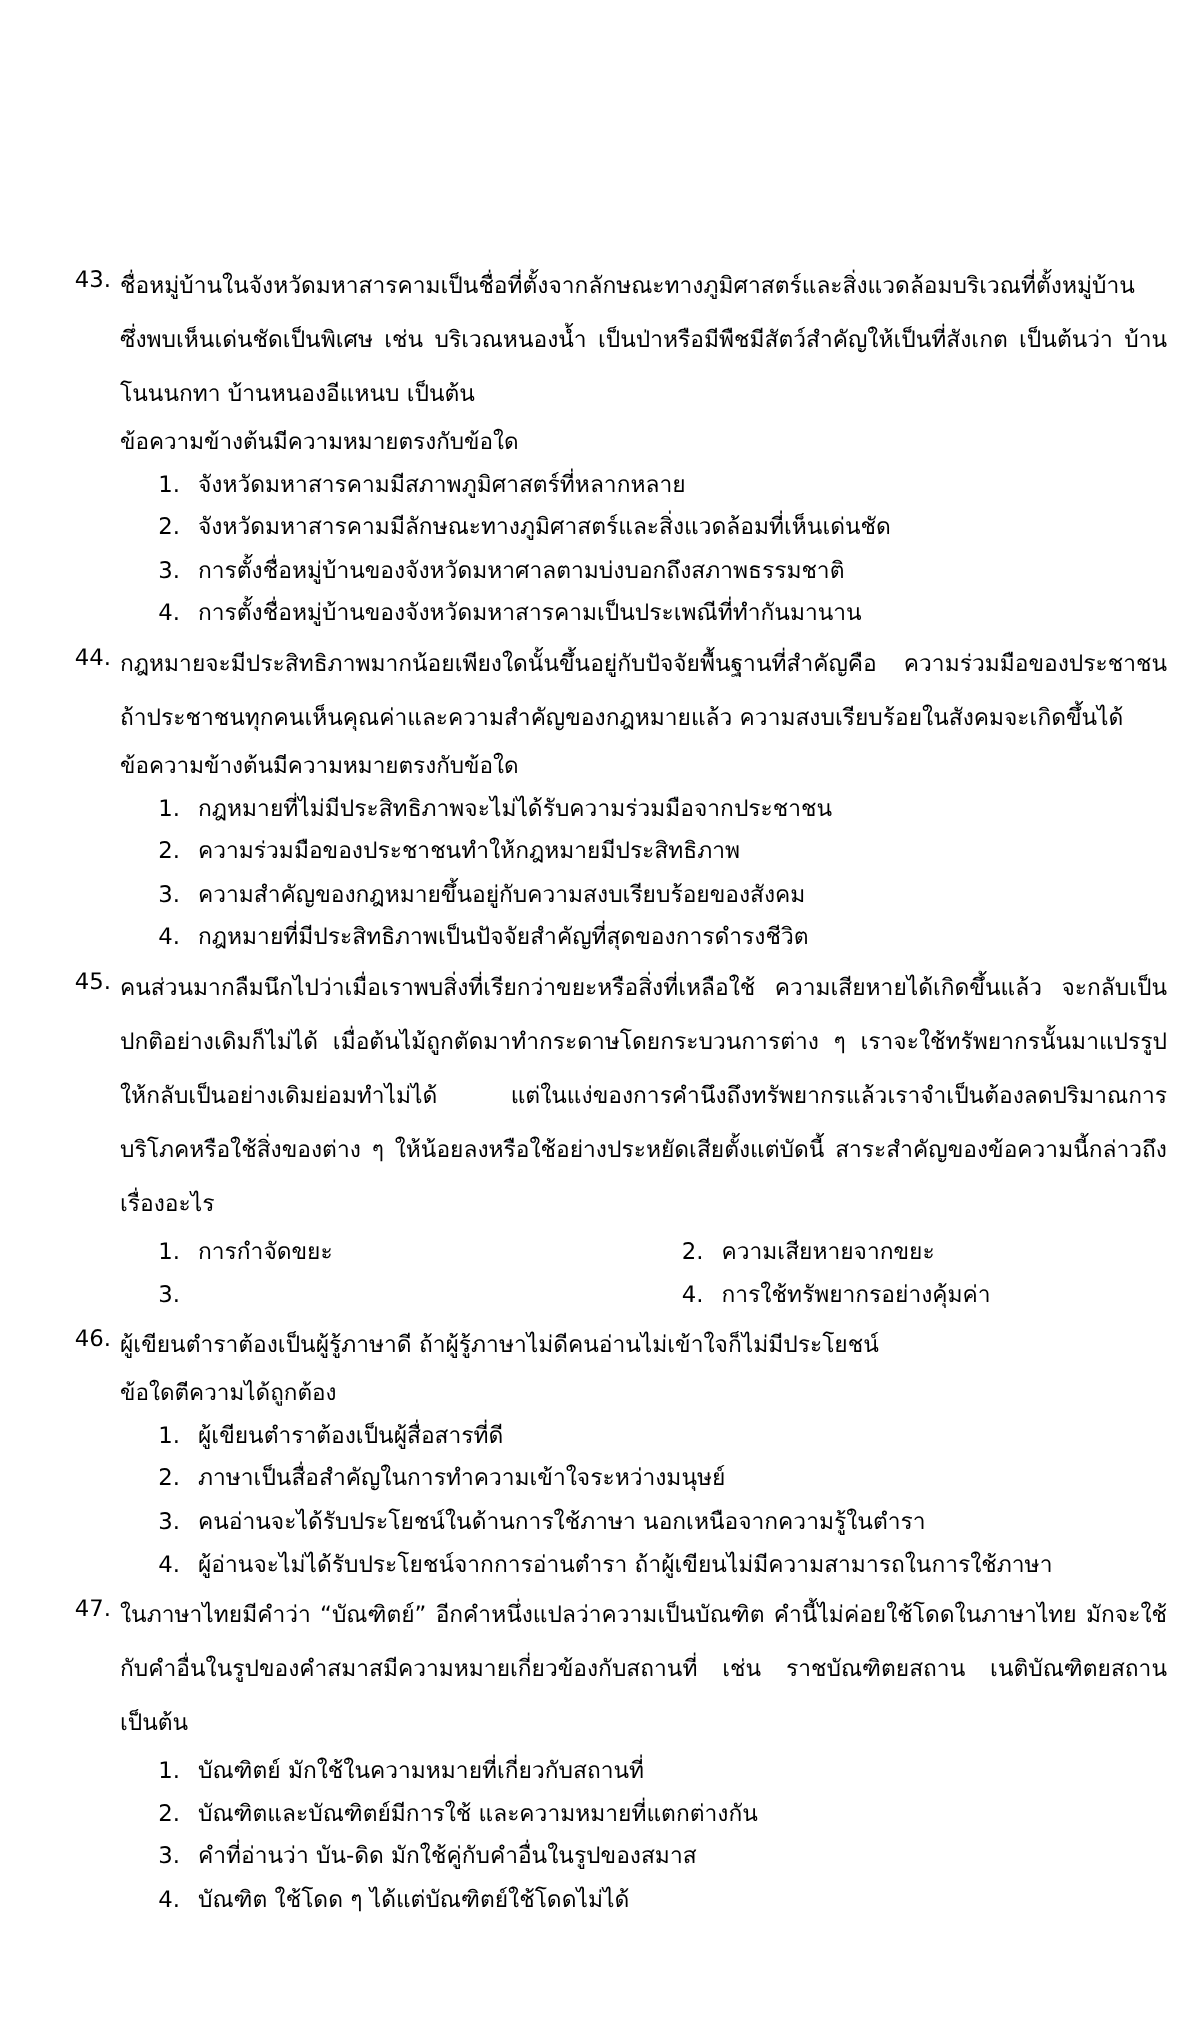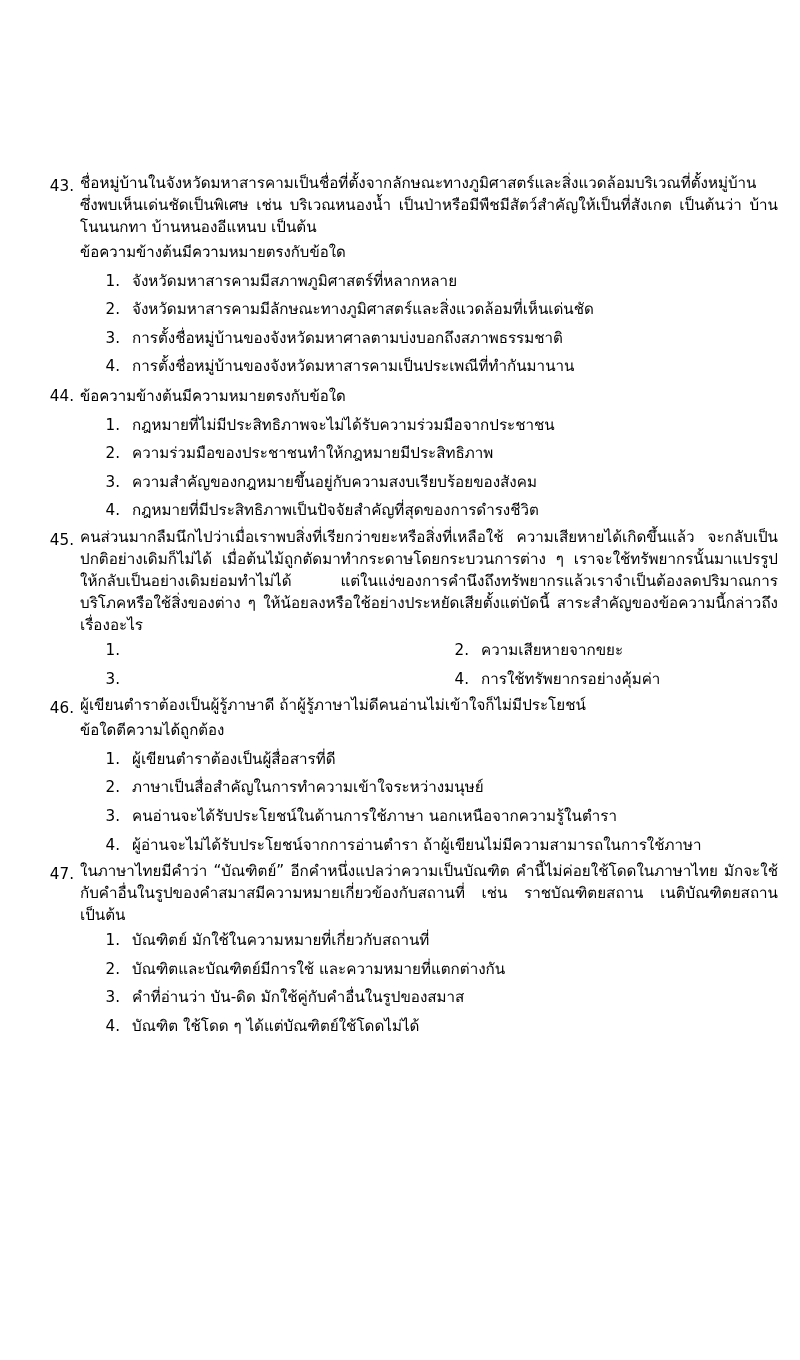--- a/index.html
+++ b/index.html
@@ -33,21 +33,21 @@
     font-size: 15.2px;
     line-height: 28.6px;
     white-space: nowrap;
   }
   .q-body {
     flex: 1 1 auto;
     padding-left: 6px;
   }
   .q-stem {
     font-size: 15.2px;
-    line-height: 22px;
+    line-height: 36px;
     text-align: justify;
     text-justify: inter-word;
   }
   .q-prompt {
     font-size: 15px;
     line-height: 28.6px;
   }
   .choices {
     margin: 0;
     padding: 0;
@@ -109,20 +109,21 @@
           <span class="c-num">4.</span>
           <span class="c-text">การตั้งชื่อหมู่บ้านของจังหวัดมหาสารคามเป็นประเพณีที่ทำกันมานาน</span>
         </li>
       </ul>
     </div>
   </div>
 
   <div class="question">
     <div class="q-num">44.</div>
     <div class="q-body">
+      <div class="q-stem">กฎหมายจะมีประสิทธิภาพมากน้อยเพียงใดนั้นขึ้นอยู่กับปัจจัยพื้นฐานที่สำคัญคือ ความร่วมมือของประชาชน ถ้าประชาชนทุกคนเห็นคุณค่าและความสำคัญของกฎหมายแล้ว ความสงบเรียบร้อยในสังคมจะเกิดขึ้นได้</div>
       <div class="q-prompt">ข้อความข้างต้นมีความหมายตรงกับข้อใด</div>
       <ul class="choices">
         <li class="choice">
           <span class="c-num">1.</span>
           <span class="c-text">กฎหมายที่ไม่มีประสิทธิภาพจะไม่ได้รับความร่วมมือจากประชาชน</span>
         </li>
         <li class="choice">
           <span class="c-num">2.</span>
           <span class="c-text">ความร่วมมือของประชาชนทำให้กฎหมายมีประสิทธิภาพ</span>
         </li>
@@ -138,20 +139,21 @@
     </div>
   </div>
 
   <div class="question">
     <div class="q-num">45.</div>
     <div class="q-body">
       <div class="q-stem">คนส่วนมากลืมนึกไปว่าเมื่อเราพบสิ่งที่เรียกว่าขยะหรือสิ่งที่เหลือใช้ ความเสียหายได้เกิดขึ้นแล้ว จะกลับเป็นปกติอย่างเดิมก็ไม่ได้ เมื่อต้นไม้ถูกตัดมาทำกระดาษโดยกระบวนการต่าง ๆ เราจะใช้ทรัพยากรนั้นมาแปรรูปให้กลับเป็นอย่างเดิมย่อมทำไม่ได้ แต่ในแง่ของการคำนึงถึงทรัพยากรแล้วเราจำเป็นต้องลดปริมาณการบริโภคหรือใช้สิ่งของต่าง ๆ ให้น้อยลงหรือใช้อย่างประหยัดเสียตั้งแต่บัดนี้ สาระสำคัญของข้อความนี้กล่าวถึงเรื่องอะไร</div>
       <ul class="choices two-col">
         <li class="choice">
           <span class="c-num">1.</span>
+          <span class="c-text">การกำจัดขยะ</span>
         </li>
         <li class="choice">
           <span class="c-num">2.</span>
           <span class="c-text">ความเสียหายจากขยะ</span>
         </li>
         <li class="choice">
           <span class="c-num">3.</span>
         </li>
         <li class="choice">
           <span class="c-num">4.</span>

